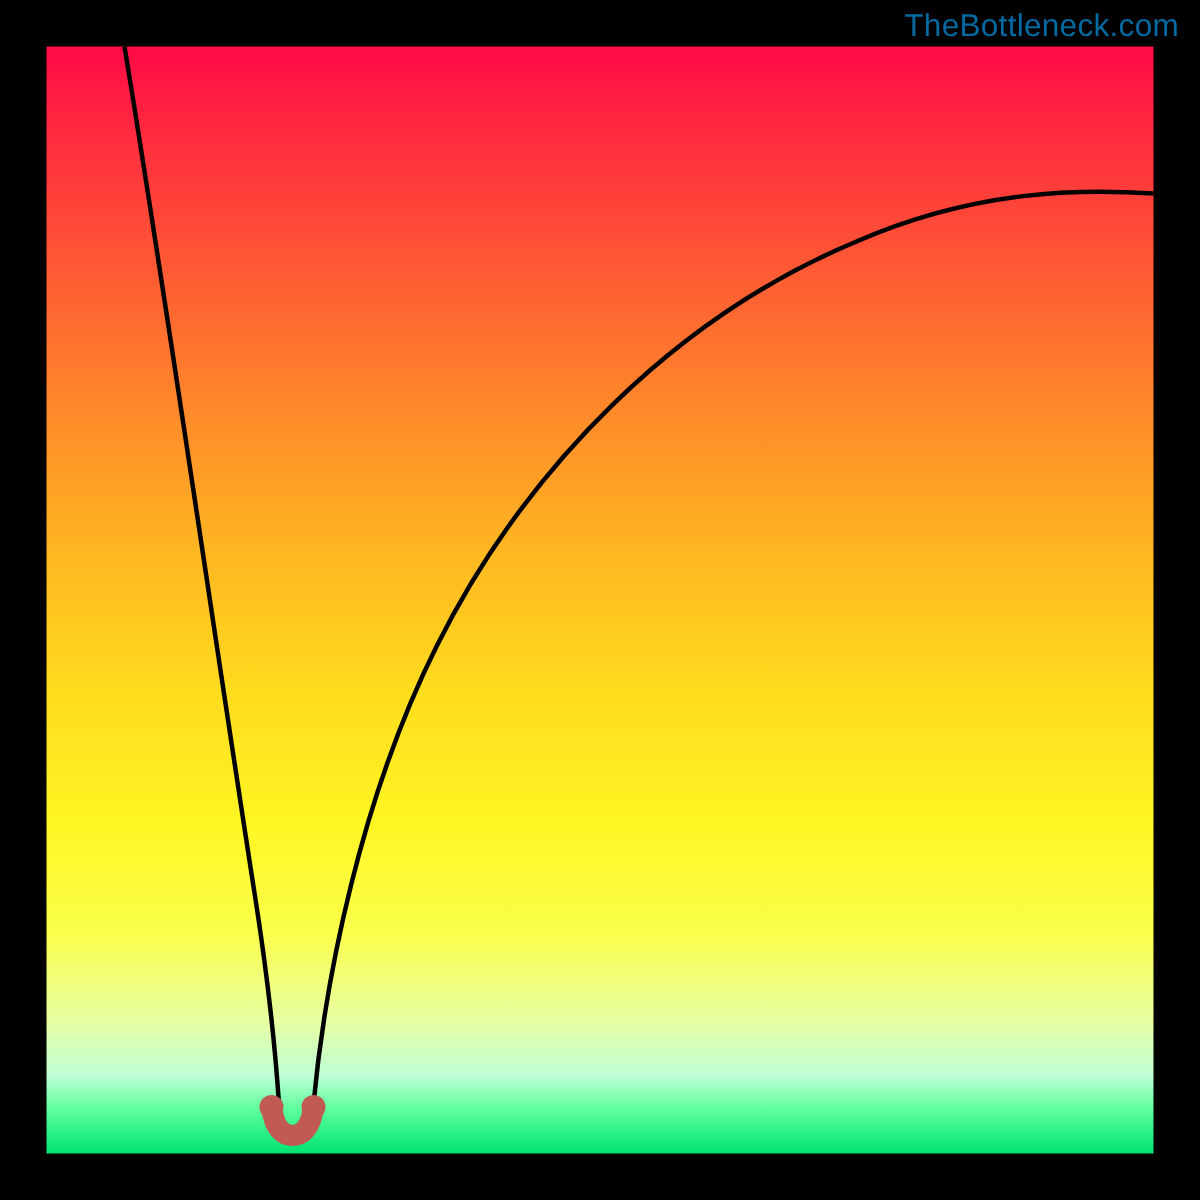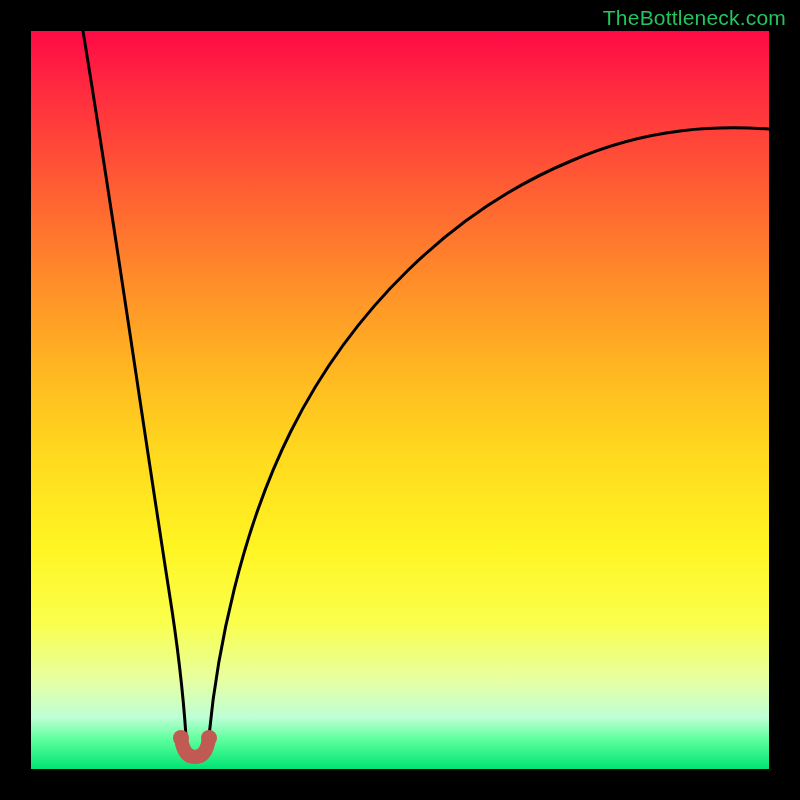--- a/index.html
+++ b/index.html
@@ -29,21 +29,21 @@
       #e7ffa2 88%,
       #beffd6 93%,
       #5eff9d 96%,
       #00e472 100%
     );
   }
   .watermark {
     position: absolute;
     top: 6px;
     right: 14px;
-    color: #22c55e;
+    color: #0369a1;
     font-size: 21px;
     font-weight: 500;
     letter-spacing: 0.2px;
     user-select: none;
   }
   svg.curve {
     position: absolute;
     left: 0;
     top: 0;
     width: 738px;

